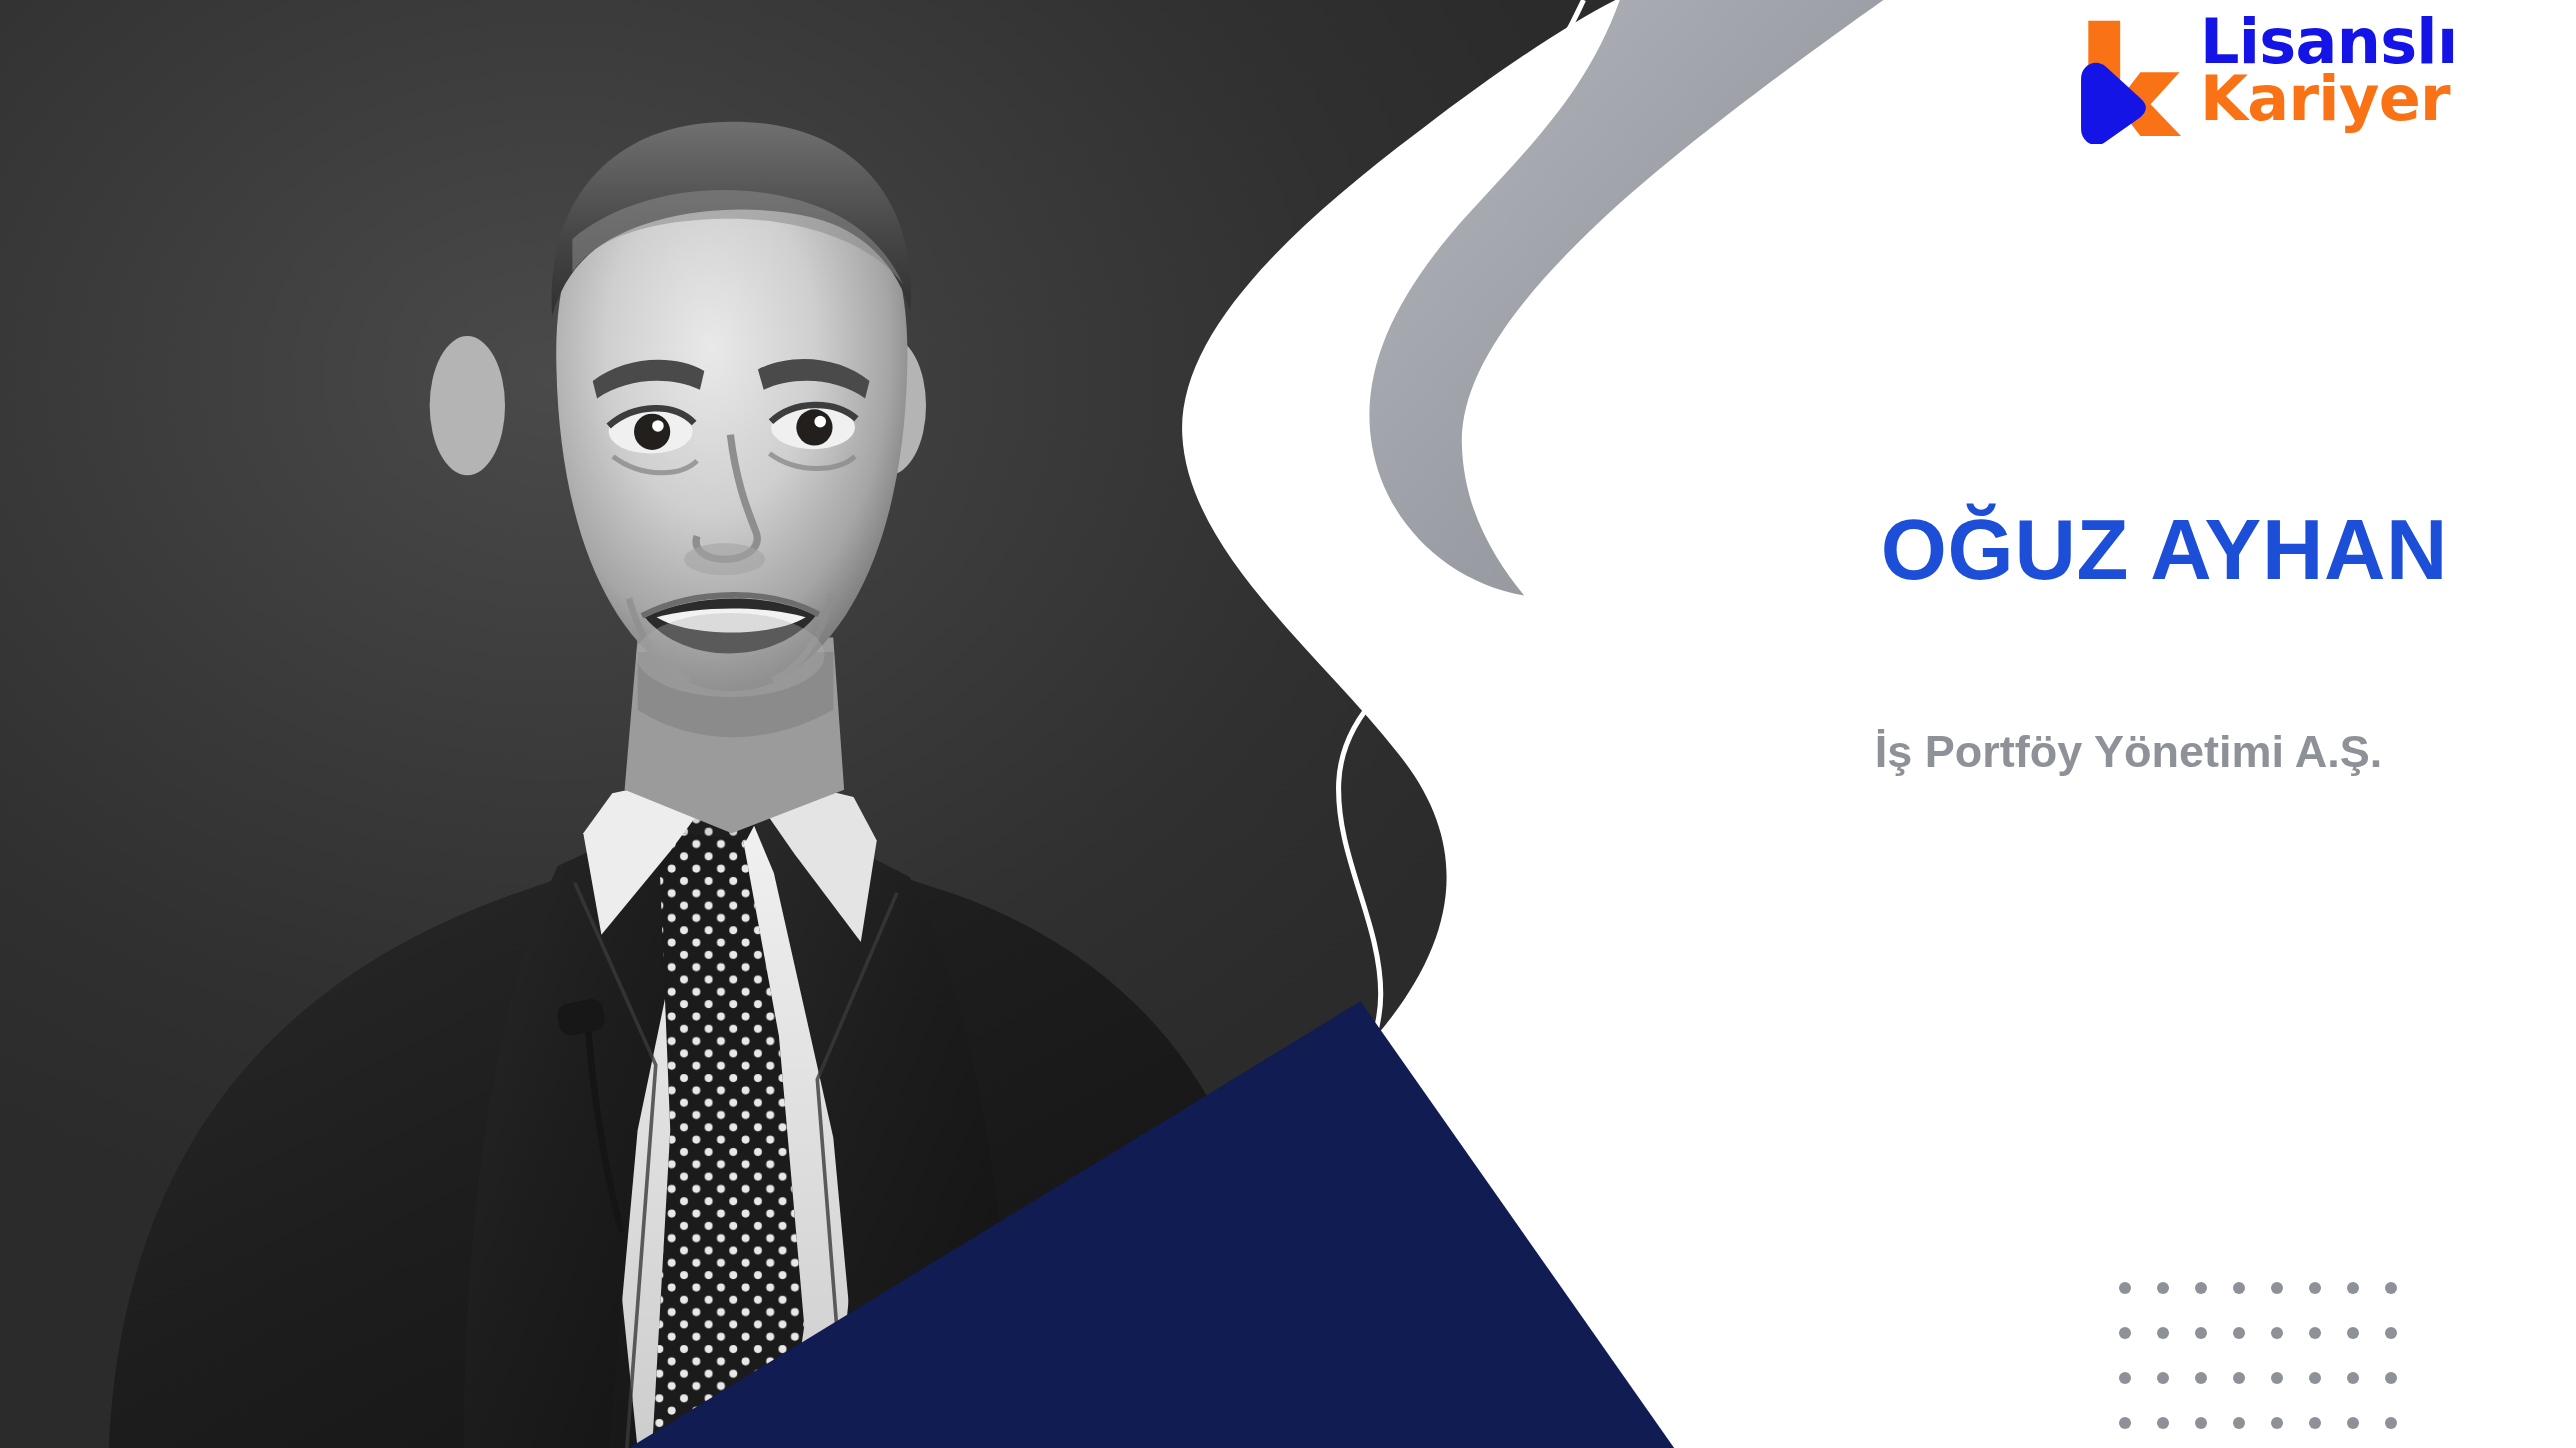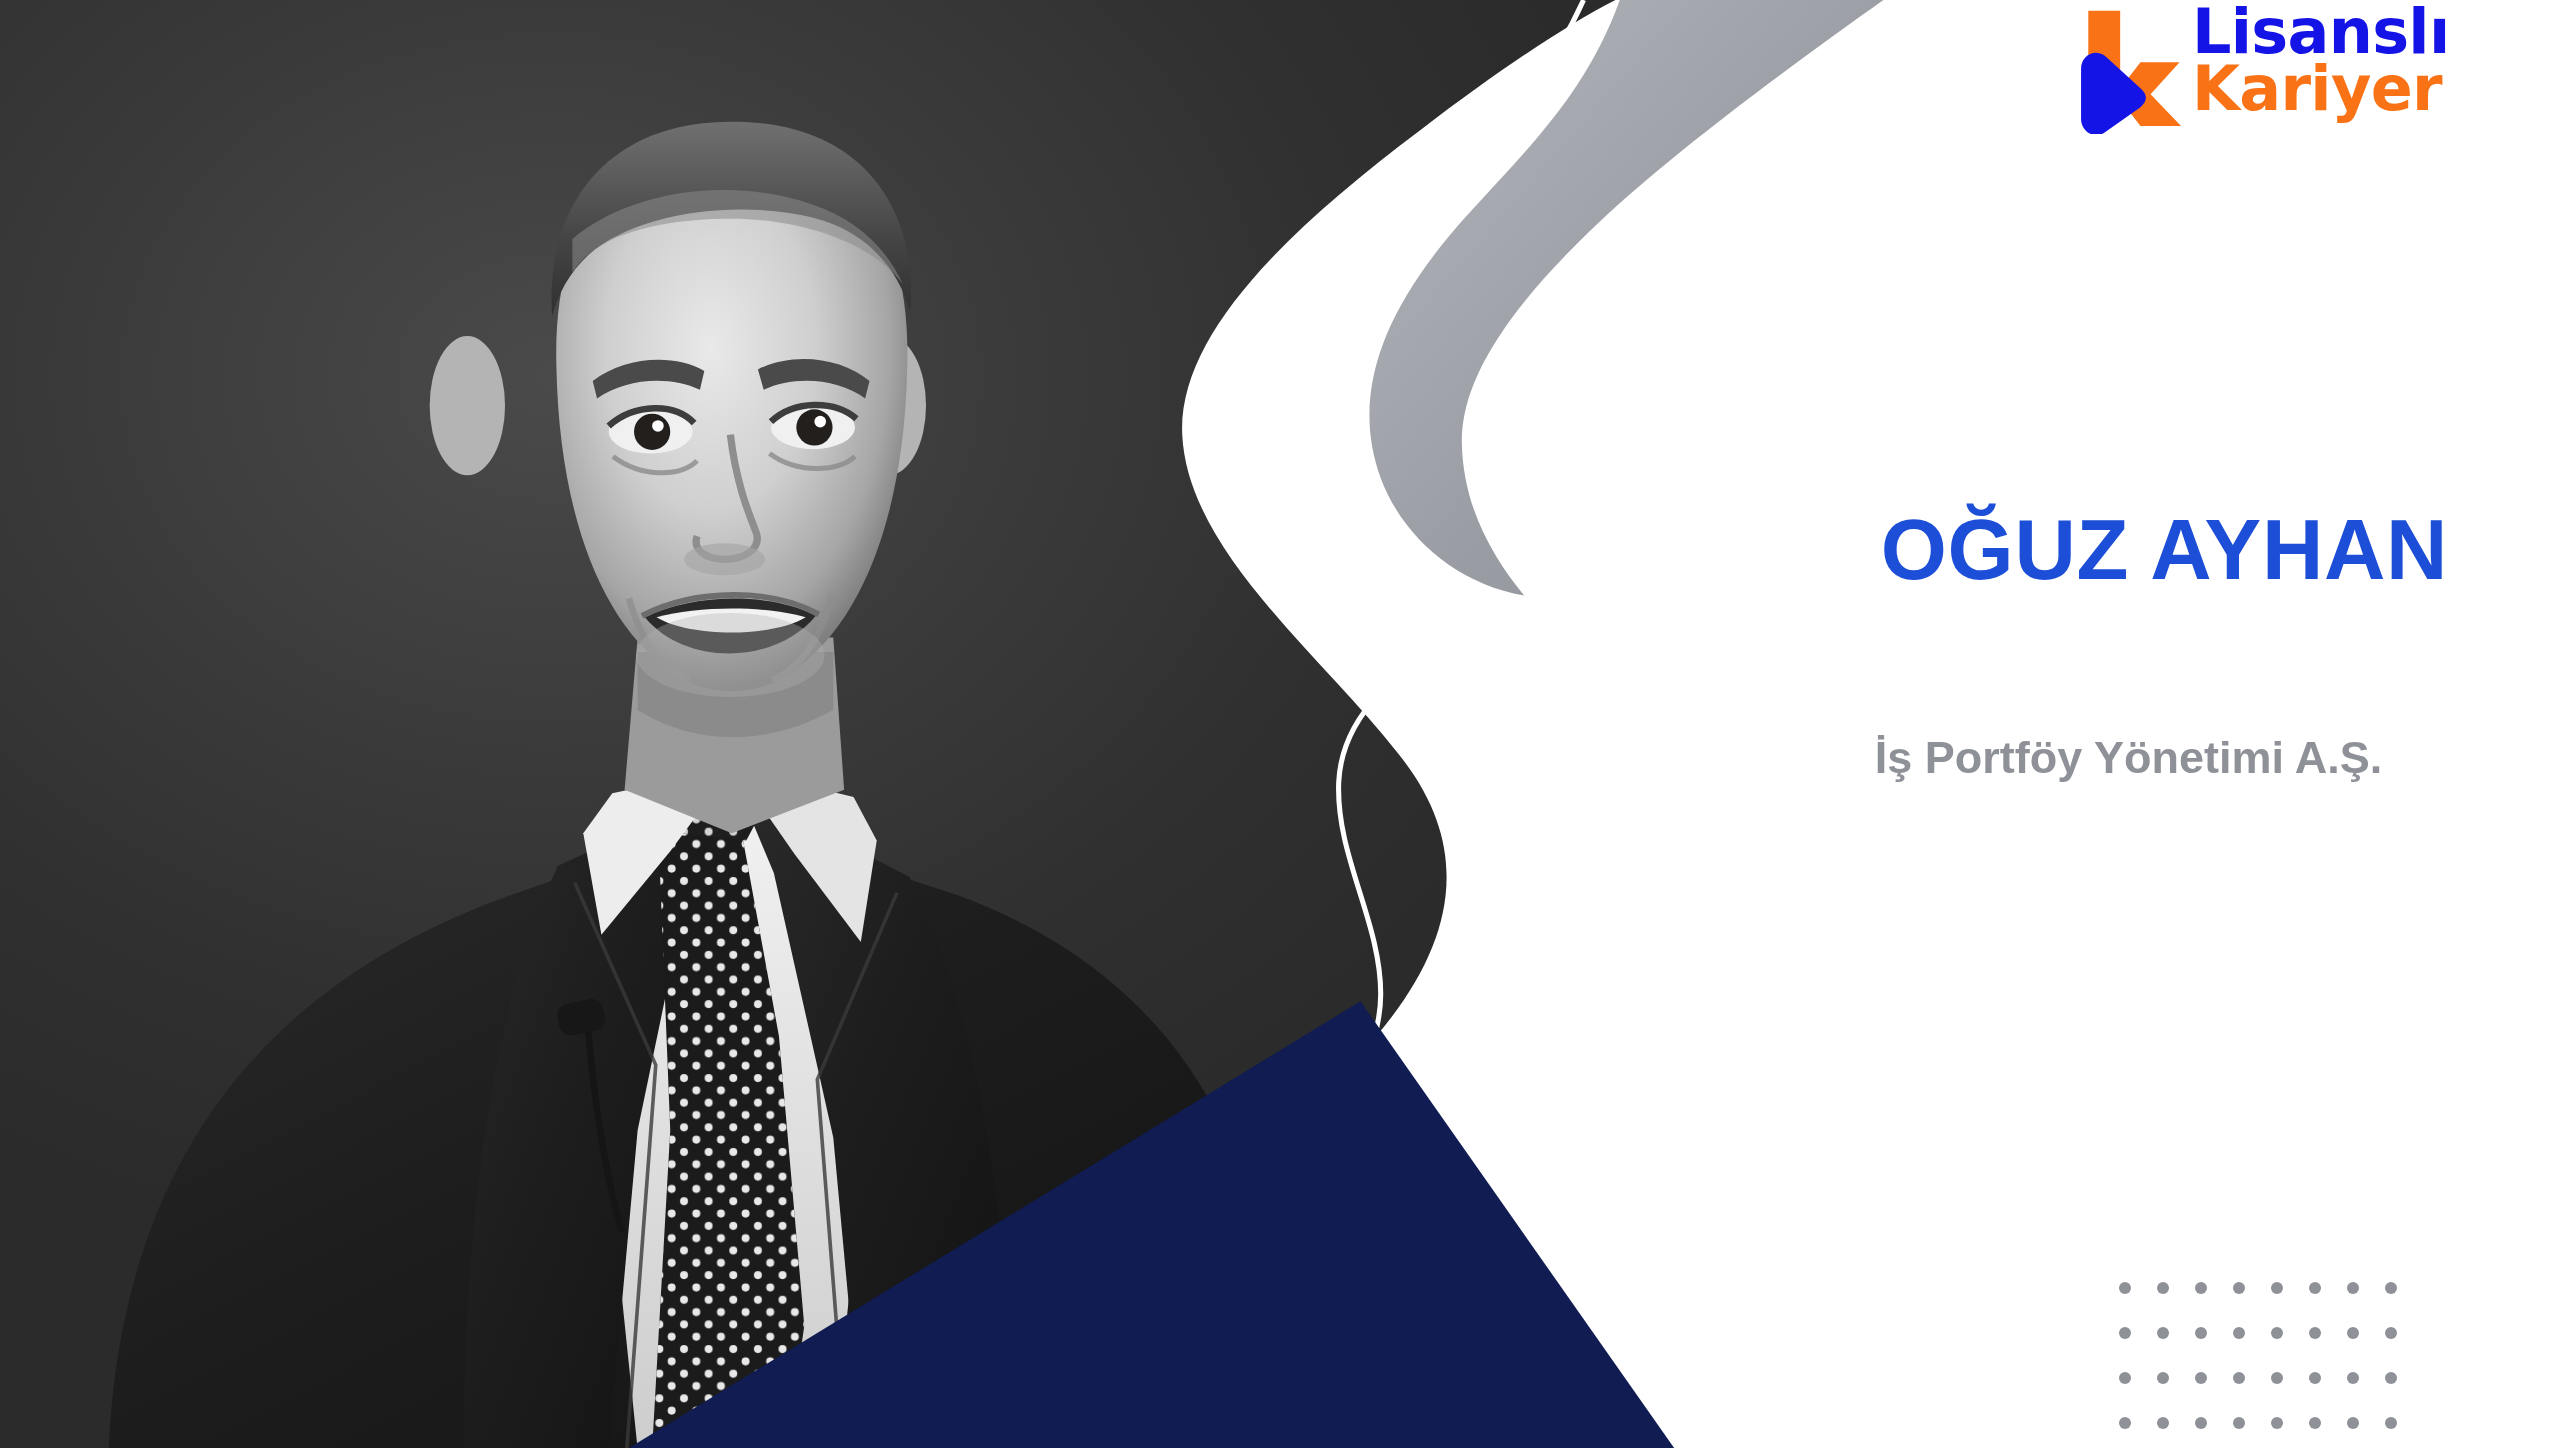--- a/index.html
+++ b/index.html
@@ -41,26 +41,26 @@
   }
   #role-block{
     position:absolute;
     left:1723px;top:724px;width:811px;
     text-align:center;
     color:#8e9197;
     font-size:45px;
     font-weight:bold;
     line-height:1.26;
   }
-  .role-line{display:block;white-space:nowrap;margin-top:6px;}
+  .role-line{display:block;white-space:nowrap;}
 
   
   #logo{
-    position:absolute;left:2065px;top:0;
-    display:flex;align-items:flex-start;gap:0;
+    position:absolute;left:2065px;top:10px;
+    display:flex;align-items:flex-start;gap:8px;
   }
   #logo-mark{width:127px;height:134px;flex:0 0 auto;}
   #logo-words{display:flex;flex-direction:column;line-height:0.92;padding-top:2.9px;}
   .logo-word{
     font-size:62px;font-weight:bold;letter-spacing:-0.7px;
     font-family:"DejaVu Sans","Liberation Sans",sans-serif;
   }
   #logo-word-1{color:#1414e6;}
   #logo-word-2{color:#f97316;}
 

